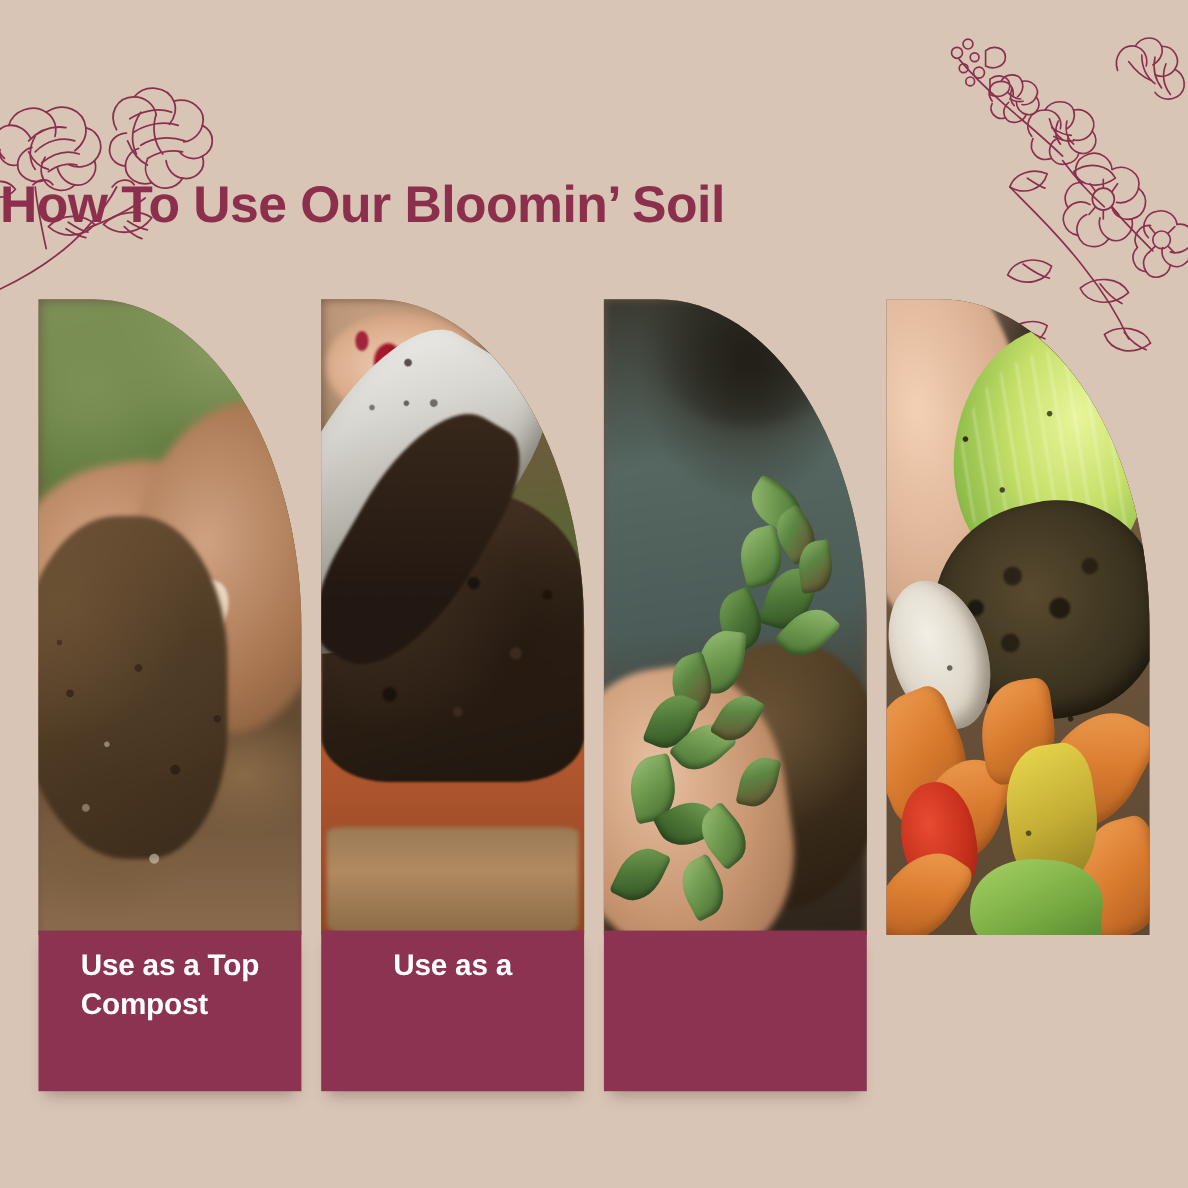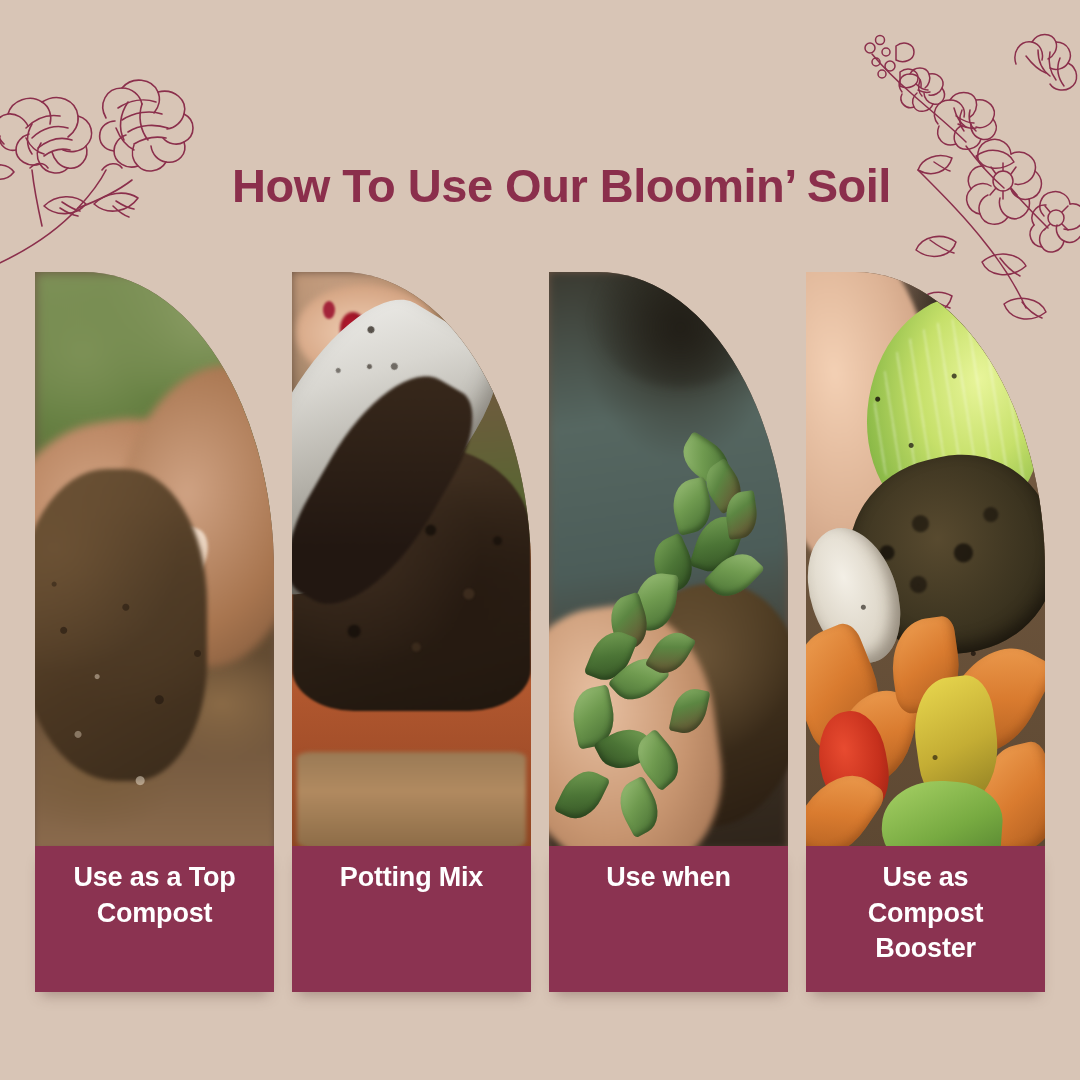--- a/index.html
+++ b/index.html
@@ -15,29 +15,27 @@
   .floral { position:absolute; pointer-events:none; }
   .floral-left  { left:-18px;  top:58px;  width:250px;  height:230px; }
   .floral-right { right:-6px;  top:18px;  width:230px;  height:320px; }
   .floral svg { width:100%; height:100%; display:block; }
 
   
   .title {
     position:absolute;
     left:0; right:0;
     top:160px;
-    text-align:center;
     color:#8b2f4c;
     font-size:47px;
     font-weight:bold;
     letter-spacing:-0.5px;
     line-height:1.1;
     white-space:nowrap;
     z-index:4;
-    margin-left:43px;
   }
 
   
   .panels {
     position:absolute;
     left:35px;
     top:272px;
     width:1010px;
     height:720px;
     display:flex;
@@ -63,21 +61,20 @@
   .caption {
     position:absolute;
     left:0; right:0;
     bottom:0;
     height:146px;
     background:#8b3351;
     color:#ffffff;
     font-size:27px;
     font-weight:bold;
     line-height:1.32;
-    text-align:center;
     letter-spacing:-0.2px;
     display:flex;
     align-items:flex-start;
     justify-content:center;
     padding:14px 10px 0 10px;
     box-shadow:0 9px 13px -6px rgba(90,60,55,.40);
   }
   .caption span { display:block; }
 
   
@@ -527,21 +524,21 @@
         <div class="p2-soil"></div>
         <div class="p2-soil-tex"></div>
         <div class="p2-trowel">
           <div class="p2-trowel-chip"></div>
         </div>
         <div class="p2-trowel-soil"></div>
       </div>
     </div>
     <div class="caption">
       <div>
-        <span>Potting Mix</span>
+        <span>Use as a</span>
       </div>
     </div>
   </div>
 
   <div class="panel">
     <div class="photo">
       <div class="scene">
         <div class="p3-bg"></div>
         <div class="p3-pot-shadow"></div>
         <div class="p3-rootball"></div>
@@ -563,21 +560,20 @@
         <div class="leaf dark" style="left:24%; top:78%; width:16%; height:9%;  transform:rotate(62deg);"></div>
         <div class="leaf" style="left:38%; top:80%; width:15%; height:9%;  transform:rotate(-40deg);"></div>
         <div class="leaf tip" style="left:52%; top:72%; width:14%; height:8%;  transform:rotate(12deg);"></div>
         <div class="leaf dark" style="left:6%;  top:86%; width:16%; height:9%;  transform:rotate(26deg);"></div>
         <div class="leaf" style="left:30%; top:88%; width:15%; height:9%;  transform:rotate(-28deg);"></div>
         <div class="blur-soft" style="position:absolute;inset:0;"></div>
       </div>
     </div>
     <div class="caption">
       <div>
-        <span>Use when</span>
       </div>
     </div>
   </div>
 
   <div class="panel">
     <div class="photo">
       <div class="scene">
         <div class="p4-bg"></div>
         <div class="p4-hand"></div>
         <div class="p4-cabbage"></div>
@@ -590,22 +586,15 @@
         <div class="p4-peel" style="left:36%;  top:60%; width:28%; height:16%; transform:rotate(-8deg);"></div>
         <div class="p4-peel" style="left:62%;  top:64%; width:34%; height:20%; transform:rotate(28deg);"></div>
         <div class="p4-peel" style="left:74%;  top:82%; width:30%; height:18%; transform:rotate(-14deg);"></div>
         <div class="p4-banana"></div>
         <div class="p4-tomato"></div>
         <div class="p4-lettuce"></div>
         <div class="p4-peel" style="left:0%;   top:86%; width:26%; height:16%; transform:rotate(34deg);"></div>
         <div class="p4-specks"></div>
       </div>
     </div>
-    <div class="caption">
-      <div>
-        <span>Use as</span>
-        <span>Compost</span>
-        <span>Booster</span>
-      </div>
-    </div>
   </div>
 
 </div>
 
 </body></html>

